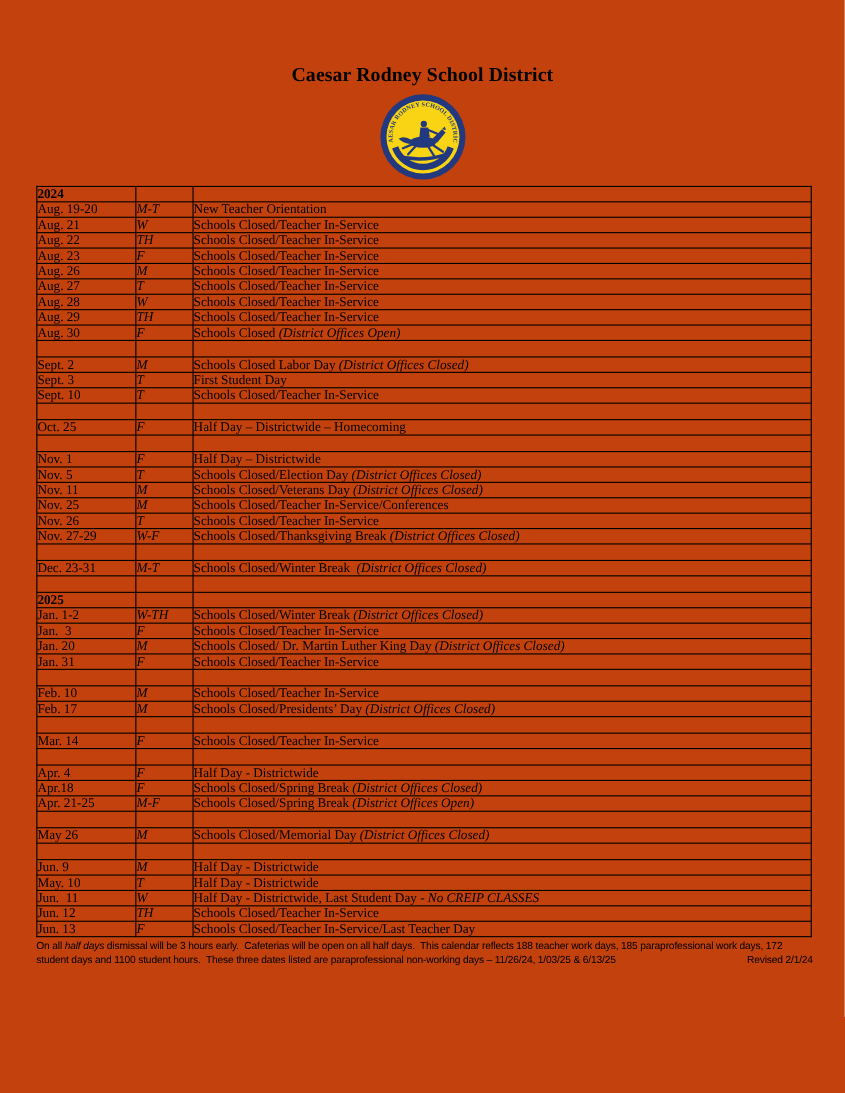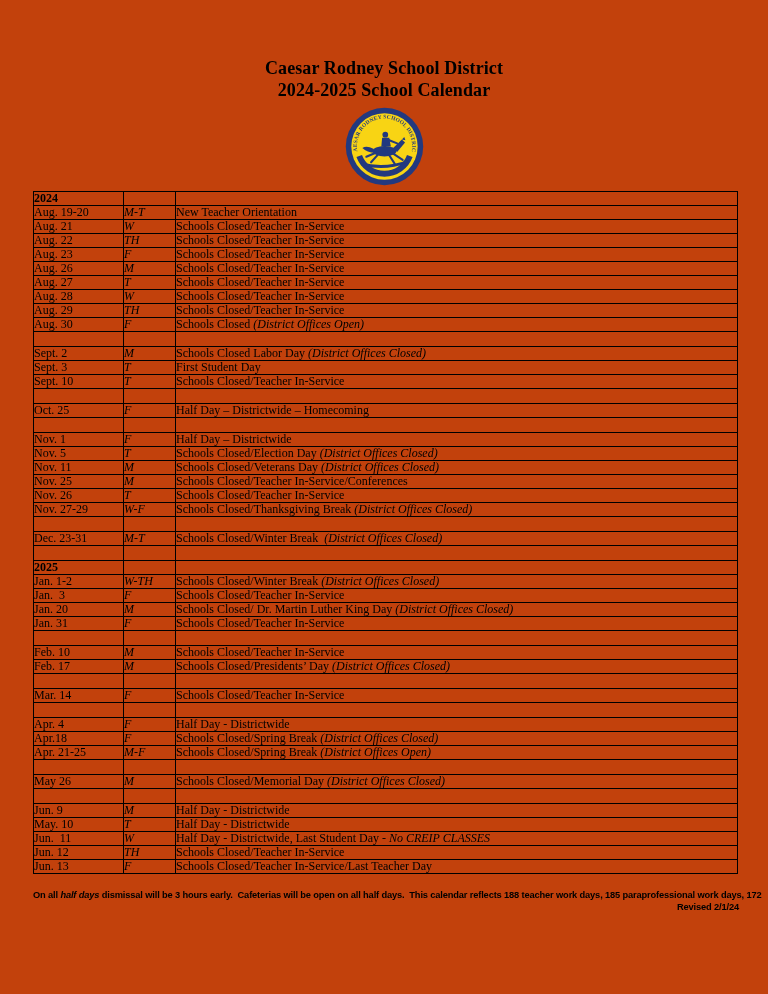--- a/index.html
+++ b/index.html
@@ -42,40 +42,38 @@
     white-space: pre;
     overflow: hidden;
   }
   td.c-date { padding-left: 5px; }
   td.c-day  { padding-left: 10px; font-style: italic; }
   td.c-event{ padding-left: 7px; }
   tr.section td { font-weight: bold; }
   tr.spacer td { height: 15px; }
   .footer {
     width: 706px;
-    margin: 16px 0 0 33px;
+    margin: 3px 0 0 33px;
     font-family: "Liberation Sans", sans-serif;
     font-size: 9.3px;
     line-height: 11.6px;
     letter-spacing: -0.15px;
     color: #000000;
-    font-weight: bold;
   }
   .footer .line { white-space: pre; }
   .footer .line2 { display: flex; }
   .footer .revised { margin-left: auto; white-space: pre; }
 </style>
 </head>
 <body>
 
 <div class="page">
 
   <div class="title-block">
     <div>Caesar Rodney School District</div>
-    <div>2024-2025 School Calendar</div>
   </div>
 
   <div class="logo-wrap">
     <svg viewBox="0 0 100 100" width="79" height="79">
       <circle cx="50" cy="50" r="49" fill="#22397f"></circle>
       <circle cx="50" cy="50" r="42" fill="#f8d414"></circle>
       <defs>
         <path id="arcTop" d="M 16 58 A 35 35 0 1 1 84 58" fill="none"></path>
       </defs>
       <text font-size="7" font-family="Liberation Serif, serif" font-weight="bold" letter-spacing="0.2" fill="#22397f">
@@ -347,16 +345,16 @@
         <tr>
           <td class="c-date">Jun. 13</td>
           <td class="c-day">F</td>
           <td class="c-event"><span>Schools Closed/Teacher In-Service/Last Teacher Day</span></td>
         </tr>
       </tbody>
   </table>
 
   <div class="footer">
     <div class="line"><span>On all </span><i>half days</i><span> dismissal will be 3 hours early.  Cafeterias will be open on all half days.  This calendar reflects 188 teacher work days, 185 paraprofessional work days, 172</span></div>
-    <div class="line line2"><span class="revised">Revised 2/1/24</span></div>
+    <div class="line line2"><span>student days and 1100 student hours.  These three dates listed are paraprofessional non-working days – 11/26/24, 1/03/25 &amp; 6/13/25</span><span class="revised">Revised 2/1/24</span></div>
   </div>
 
 </div>
 
 </body></html>

